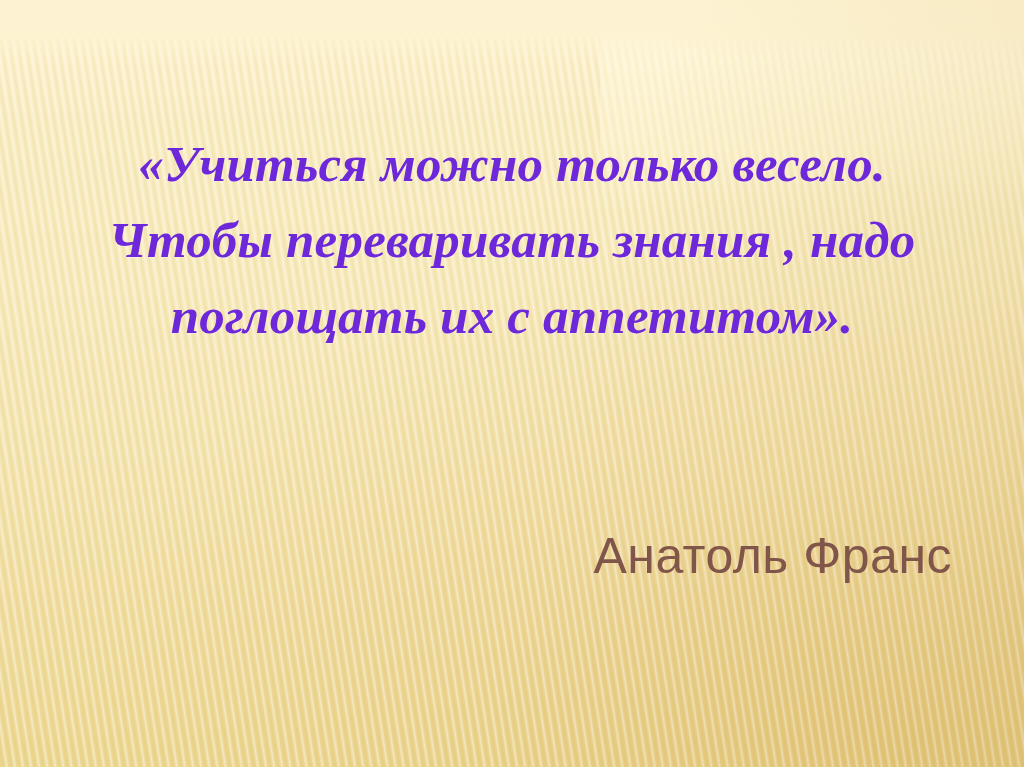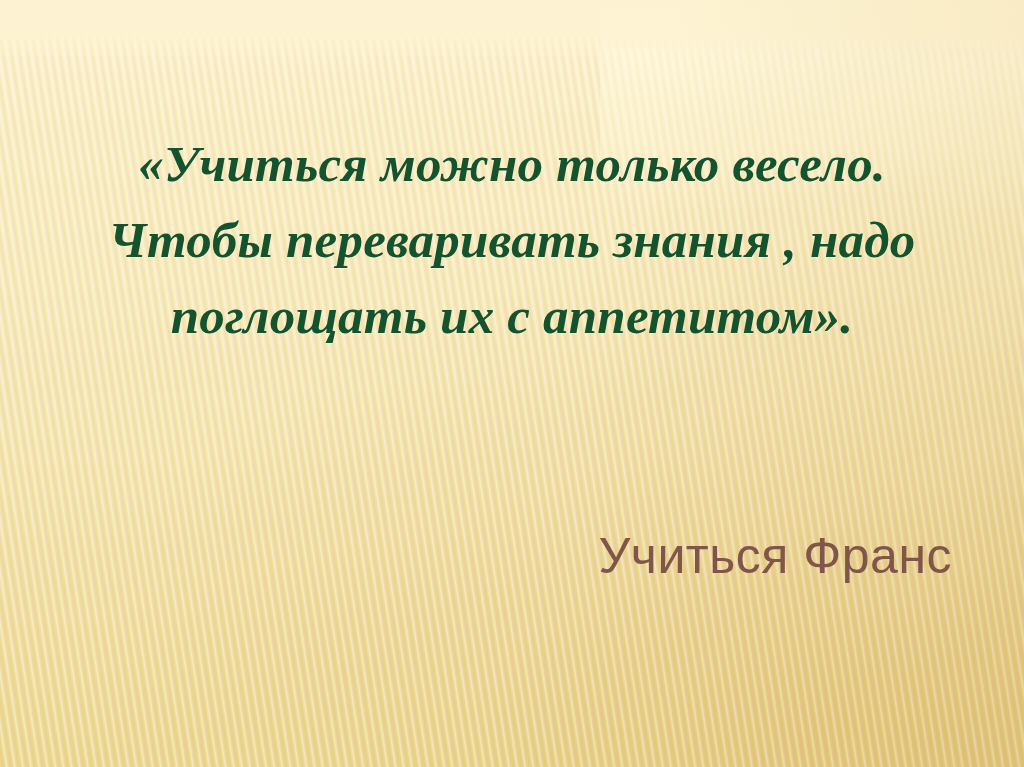--- a/index.html
+++ b/index.html
@@ -111,21 +111,21 @@
     position: absolute;
     inset: 0;
   }
 
   .quote {
     position: absolute;
     left: 62px;
     top: 126px;
     width: 900px;
     text-align: center;
-    color: #14532d;
+    color: #6d28d9;
     font-family: "Liberation Serif", "DejaVu Serif", serif;
     font-style: italic;
     font-weight: bold;
     font-size: 51px;
     line-height: 76px;
     letter-spacing: 0.2px;
     white-space: pre-line;
     text-shadow: 0 1px 0 rgba(255,255,255,0.28);
   }
 
@@ -152,16 +152,16 @@
   <div class="bg-warm"></div>
   <div class="bg-stripes"></div>
   <div class="bg-plate"></div>
   <div class="bg-topfade"></div>
   <div class="bg-vignette"></div>
 
   <div class="content">
 
     <div class="quote">«Учиться можно только весело. Чтобы переваривать знания , надо поглощать их с аппетитом».</div>
 
-    <div class="attribution">Учиться Франс</div>
+    <div class="attribution">Анатоль Франс</div>
 
   </div>
 </div>
 
 </body></html>

